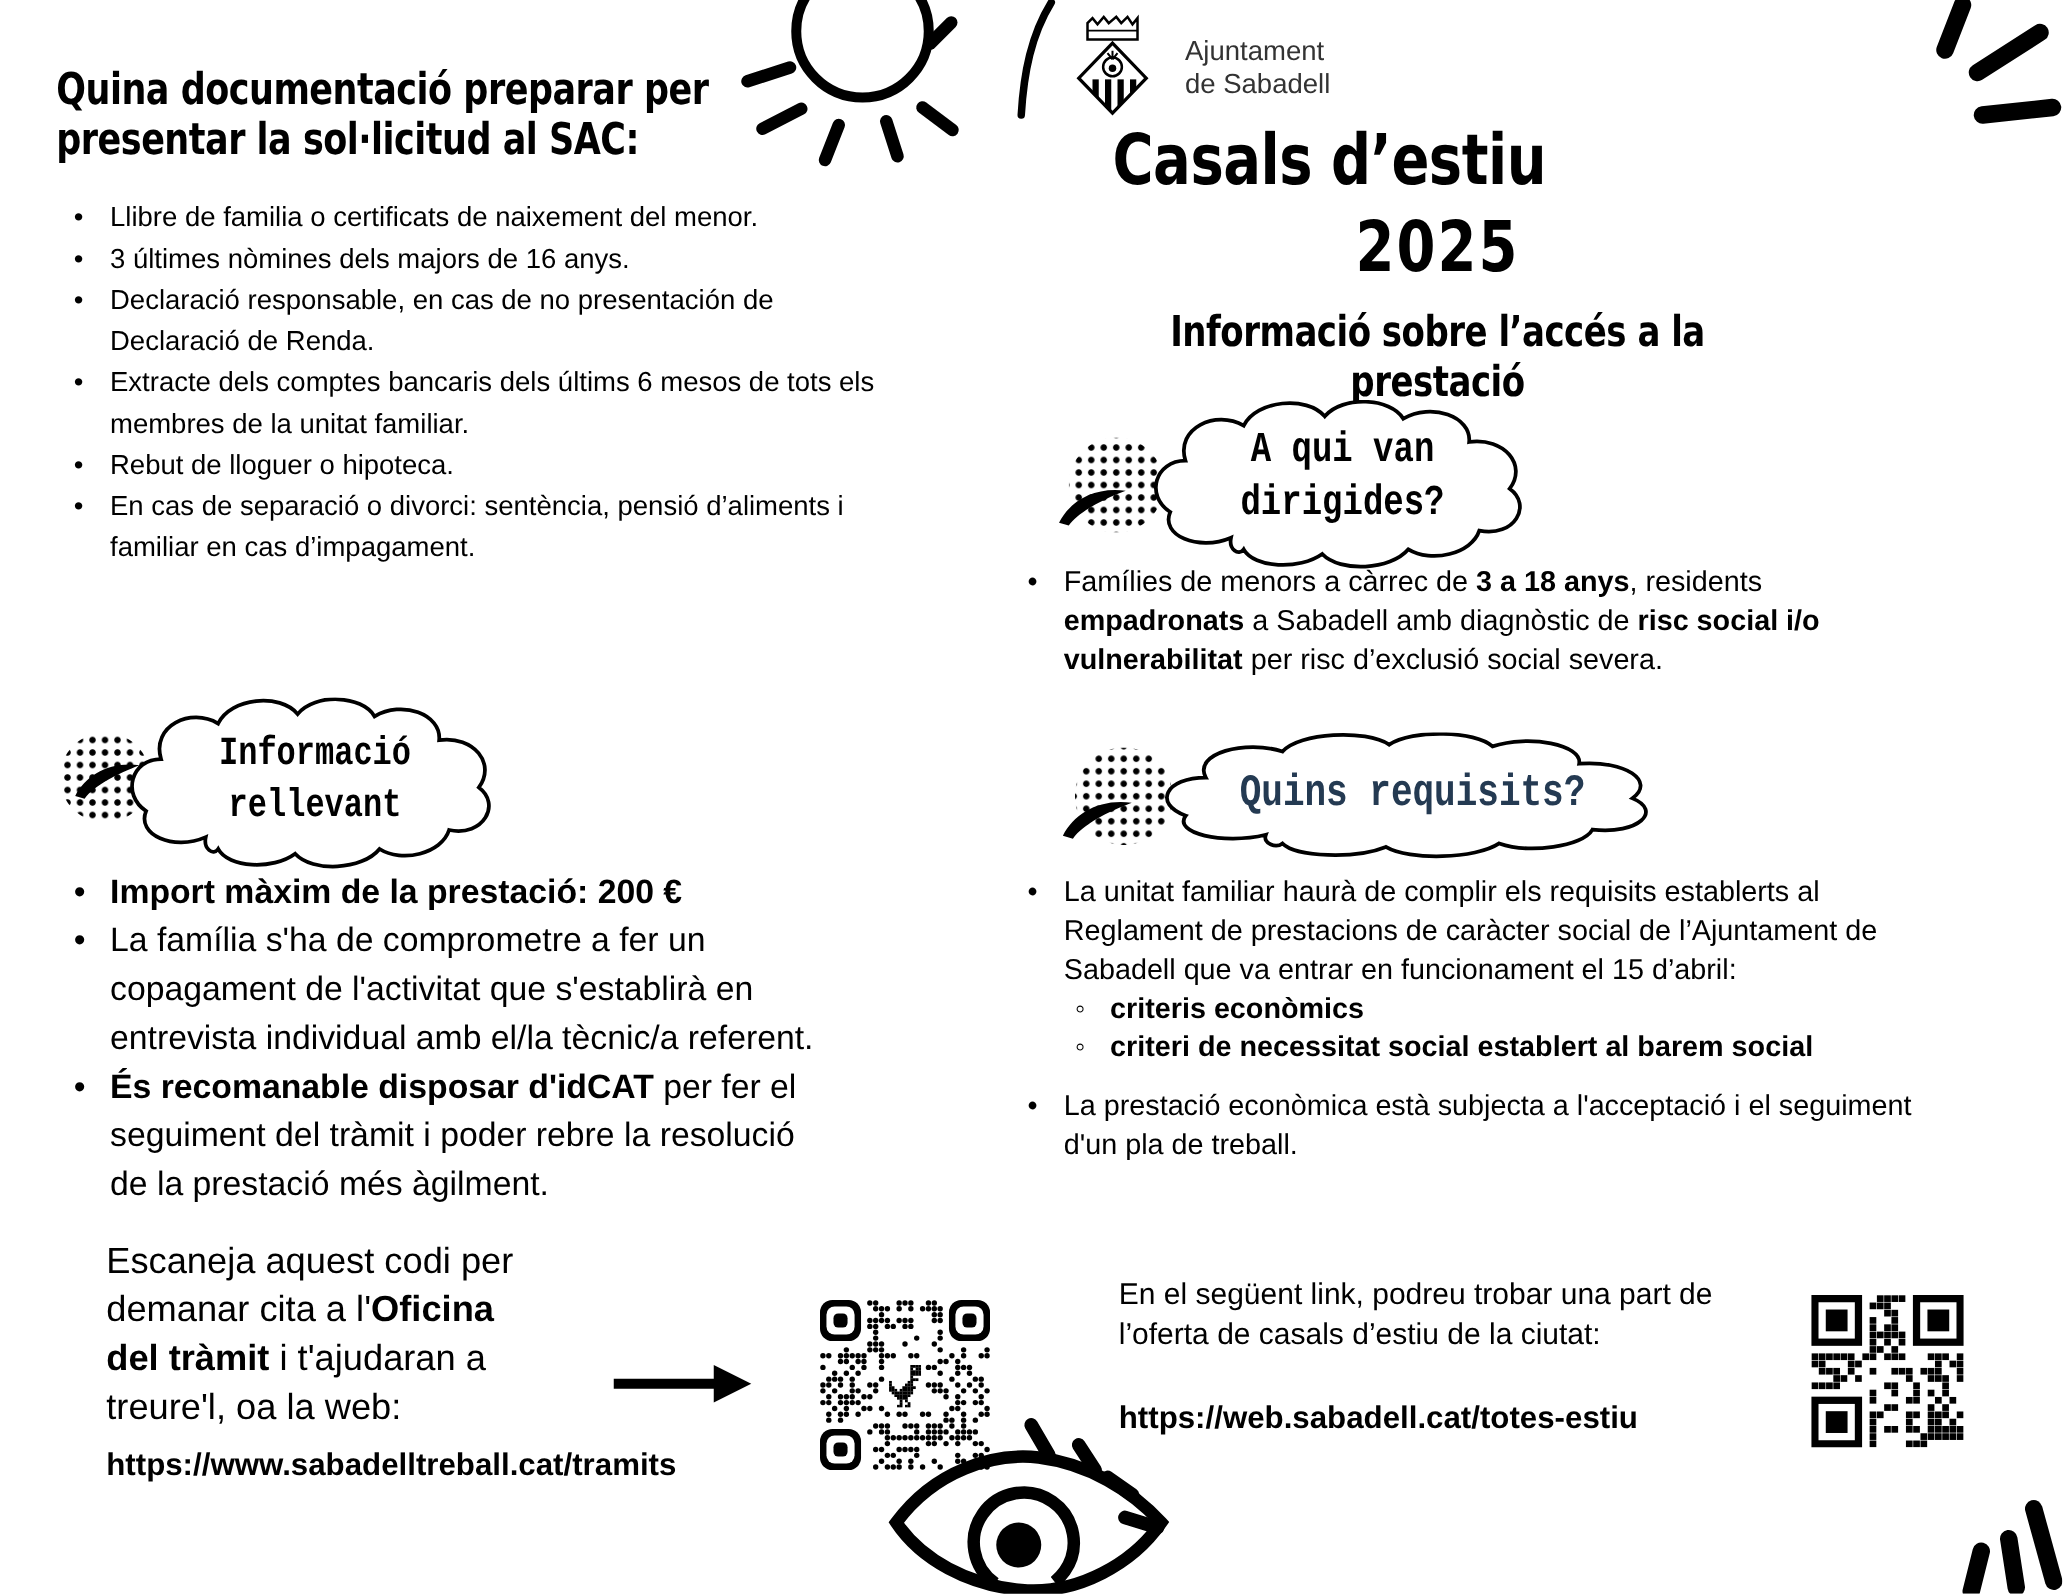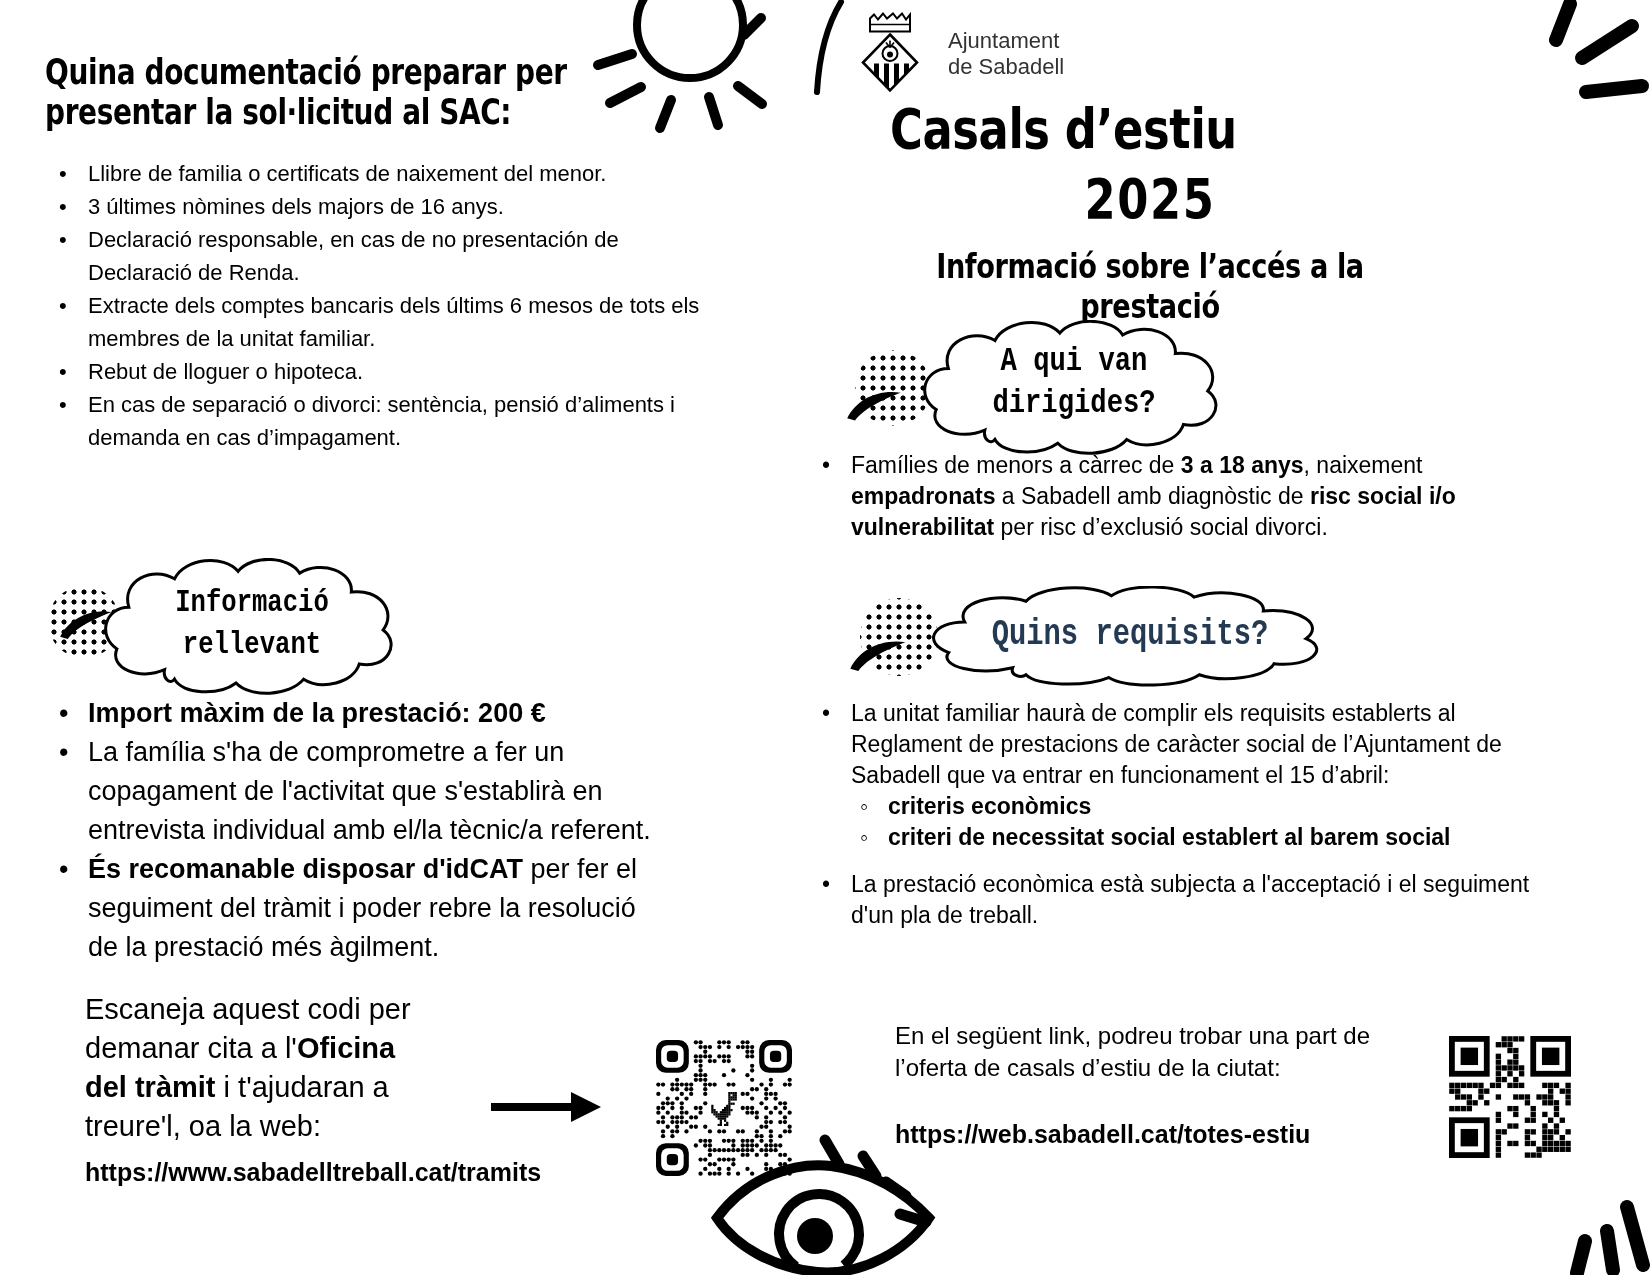--- a/index.html
+++ b/index.html
@@ -55,21 +55,21 @@
 <svg class="abs" style="left:813px;top:0px" width="34" height="96" viewBox="0 0 34 96">
   <path d="M 28 2 C 12 28, 6 58, 4 92" fill="none" stroke="#000" stroke-width="6" stroke-linecap="round"></path>
 </svg>
 
 <ul class="abs blist docs" style="left:55px;top:157px">
   <li>Llibre de familia o certificats de naixement del menor.</li>
   <li>3 últimes nòmines dels majors de 16 anys.</li>
   <li>Declaració responsable, en cas de no presentación de Declaració de Renda.</li>
   <li>Extracte dels comptes bancaris dels últims 6 mesos de tots els membres de la unitat familiar.</li>
   <li>Rebut de lloguer o hipoteca.</li>
-  <li>En cas de separació o divorci: sentència, pensió d’aliments i demanda en cas d’impagament.</li>
+  <li>En cas de separació o divorci: sentència, pensió d’aliments i familiar en cas d’impagament.</li>
 </ul>
 
 <div class="abs dots" style="left:48px;top:586px;width:72px;height:72px"></div>
 <svg class="abs" style="left:58px;top:606px" width="58" height="38" viewBox="0 0 54 34">
     <use href="#swooshPath" fill="#000"></use>
   </svg>
 <div class="abs" style="left:103px;top:558px;width:298px;height:142px">
   <svg width="298" height="142" viewBox="0 0 300 150" preserveAspectRatio="none">
     <use href="#cloudPath" fill="#ffffff" stroke="#000" stroke-width="3"></use>
   </svg>
@@ -477,21 +477,21 @@
   </svg>
   <div class="cloud-label" style="top:22px;font-size:34px">
     <span class="squeezeC">A qui van</span>
   </div>
   <div class="cloud-label" style="top:64px;font-size:34px">
     <span class="squeezeC">dirigides?</span>
   </div>
 </div>
 
 <ul class="abs blist rlist" style="left:818px;top:450px">
-  <li><span>Famílies de menors a càrrec de </span><b>3 a 18 anys</b><span>, naixement </span><b>empadronats</b><span> a Sabadell amb diagnòstic de </span><b>risc social i/o vulnerabilitat</b><span> per risc d’exclusió social divorci.</span></li>
+  <li><span>Famílies de menors a càrrec de </span><b>3 a 18 anys</b><span>, residents </span><b>empadronats</b><span> a Sabadell amb diagnòstic de </span><b>risc social i/o vulnerabilitat</b><span> per risc d’exclusió social severa.</span></li>
 </ul>
 
 <div class="abs dots" style="left:860px;top:598px;width:78px;height:78px"></div>
 <svg class="abs" style="left:848px;top:636px" width="62" height="40" viewBox="0 0 54 34">
     <use href="#swooshPath" fill="#000"></use>
   </svg>
 <div class="abs" style="left:930px;top:586px;width:400px;height:104px">
   <svg width="400" height="104" viewBox="0 0 300 150" preserveAspectRatio="none">
     <use href="#cloudPath" fill="#ffffff" stroke="#000" stroke-width="3"></use>
   </svg>

